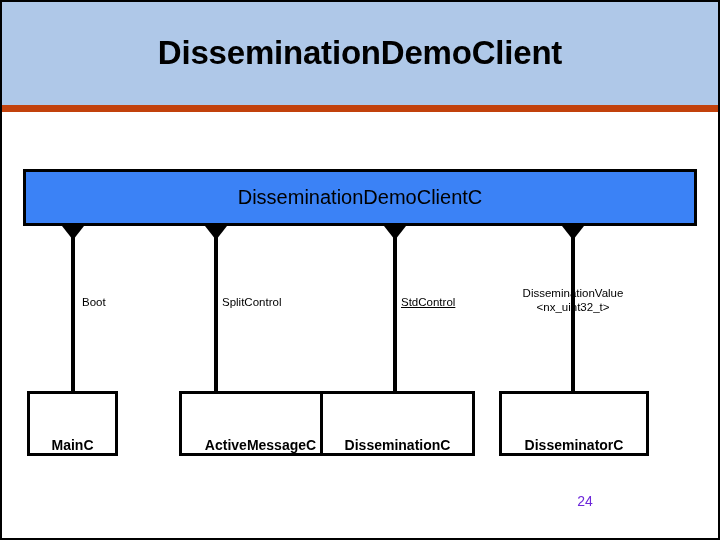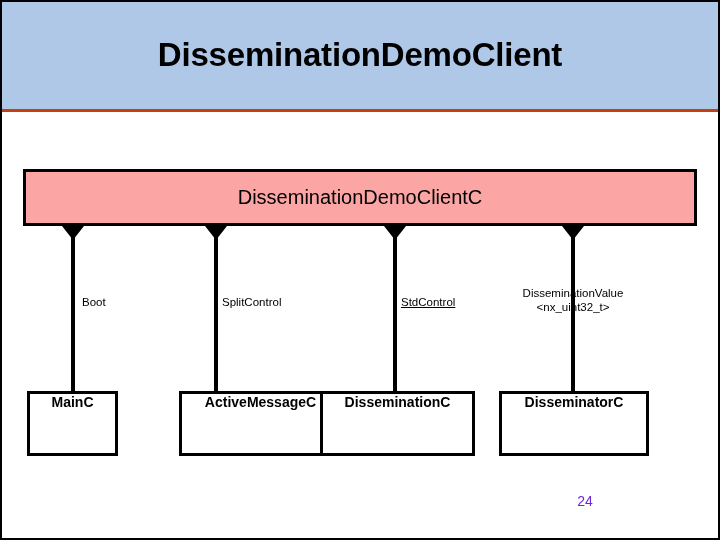--- a/index.html
+++ b/index.html
@@ -29,21 +29,21 @@
   }
 
   
   #title-banner {
     position: absolute;
     left: 2px;
     top: 2px;
     width: 716px;
     height: 110px;
     background: #afc8e8;
-    border-bottom: 3px solid #c2410c;
+    border-bottom: 7px solid #c2410c;
     box-sizing: border-box;
     display: flex;
     align-items: center;
     justify-content: center;
   }
   #title-text {
     font-size: 33px;
     font-weight: bold;
     color: #000000;
     letter-spacing: -0.2px;
@@ -53,21 +53,21 @@
   }
 
   
   #top-box {
     position: absolute;
     left: 23px;
     top: 169px;
     width: 674px;
     height: 57px;
     border: 3px solid #000000;
-    background: #fca5a5;
+    background: #3b82f6;
     box-sizing: border-box;
     display: flex;
     align-items: center;
     justify-content: center;
   }
   #top-box-label {
     font-size: 20px;
     color: #000000;
     white-space: nowrap;
   }
@@ -117,21 +117,21 @@
     white-space: pre-line;
   }
 
   
   .comp-box {
     position: absolute;
     border: 3px solid #000000;
     background: #ffffff;
     box-sizing: border-box;
     display: flex;
-    align-items: flex-start;
+    align-items: flex-end;
     justify-content: center;
     top: 391px;
     height: 65px;
   }
   .comp-label {
     font-size: 14px;
     font-weight: bold;
     color: #000000;
     white-space: nowrap;
   }

